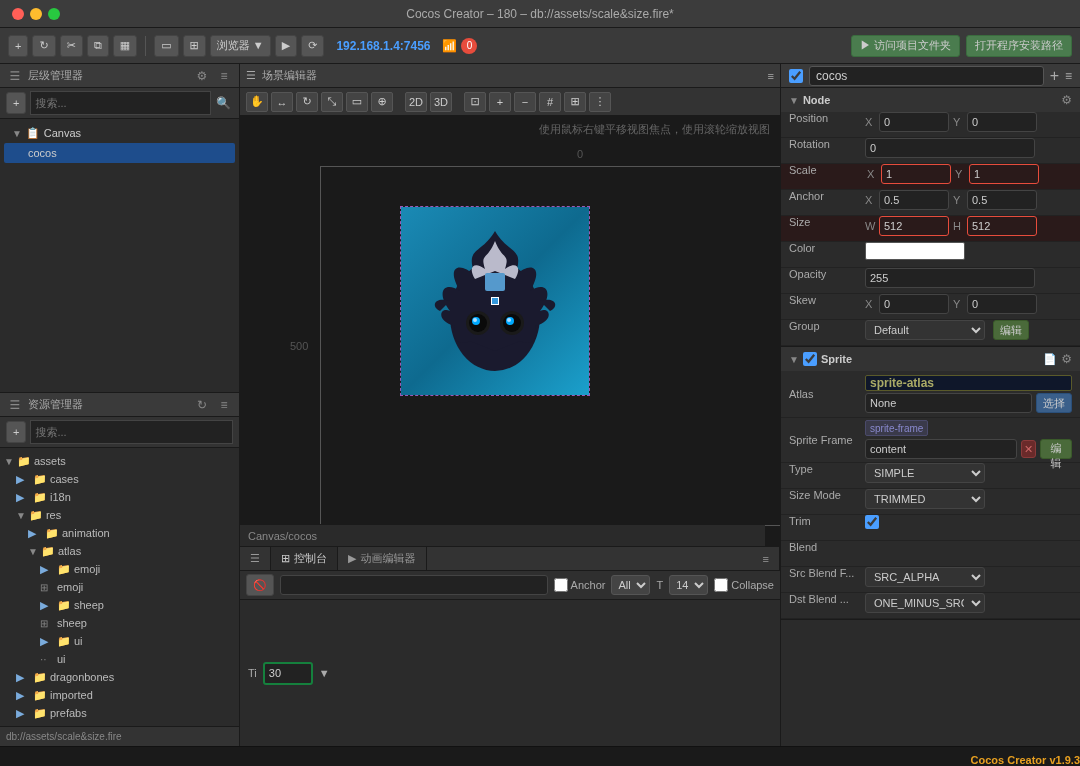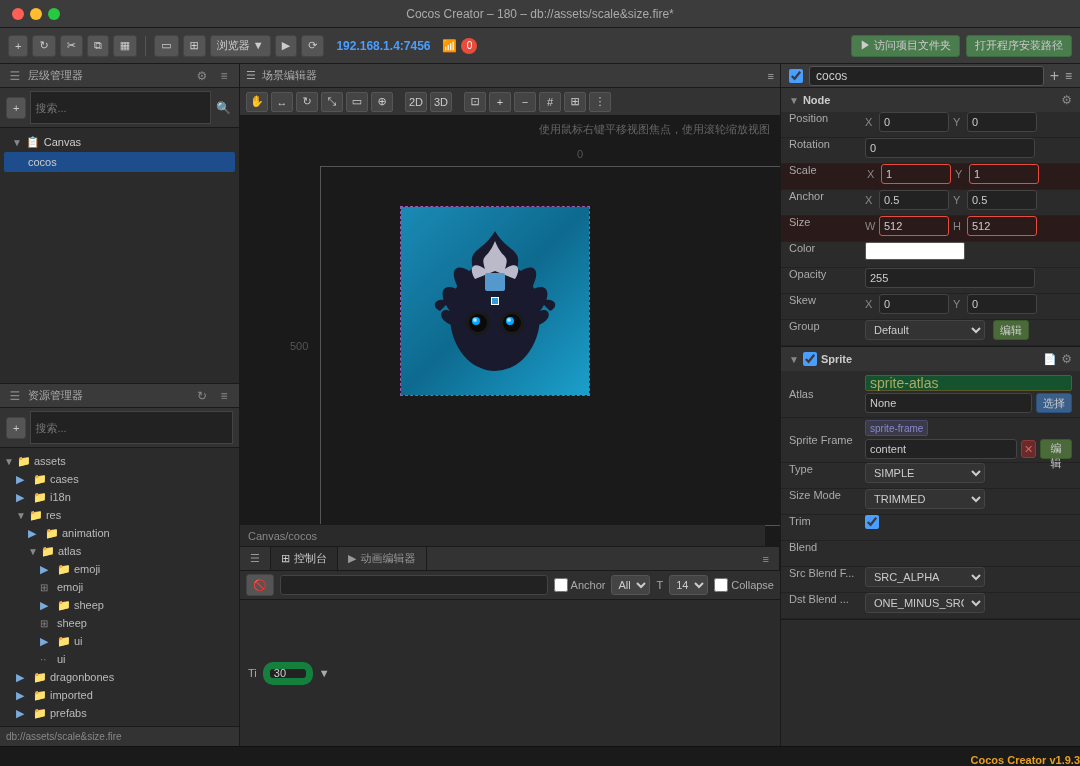--- a/index.html
+++ b/index.html
@@ -152,21 +152,21 @@
       border-bottom: 1px solid #1a1a1a;
     }
     .search-input {
       background: #222;
       border: 1px solid #444;
       border-radius: 0;
       color: #ccc;
       padding: 1px 4px;
       font-size: 11px;
       flex: 1;
-      height: 33px;
+      height: 24px;
     }
     .hierarchy-content {
       flex: 1;
       padding: 4px;
       overflow-y: auto;
     }
     .tree-item {
       display: flex;
       align-items: center;
       height: 20px;
@@ -416,22 +416,22 @@
     }
     .console-num {
       display: flex;
       align-items: center;
       gap: 6px;
       font-size: 11px;
       color: #aaa;
     }
     .num-input {
       background: #222;
-      border: 7px solid #15803d;
-      border-radius: 10px;
+      border: 2px solid #15803d;
+      border-radius: 3px;
       color: #ccc;
       width: 50px;
       height: 23px;
       font-size: 11px;
       padding: 0 4px;
     }
 
     
     .right-panel {
       width: 300px;
@@ -557,29 +557,30 @@
     }
     .sprite-section-header {
       background: #333;
       height: 24px;
       display: flex;
       align-items: center;
       padding: 0 8px;
       gap: 4px;
     }
     .sprite-tag {
-      background: #14532d;
+      background: #0f172a;
       border: 1px solid #5a5a2a;
       border-radius: 2px;
       color: #aaaa66;
-      font-size: 14px;
+      font-size: 12px;
       padding: 0 4px;
       height: 16px;
       display: flex;
       align-items: center;
+      font-weight: bold;
     }
     .prop-frame-row {
       padding: 2px 8px;
       border-bottom: 1px solid #222;
     }
     .frame-tag {
       background: #3a3a4a;
       border: 1px solid #4a4a6a;
       border-radius: 2px;
       color: #8888cc;

